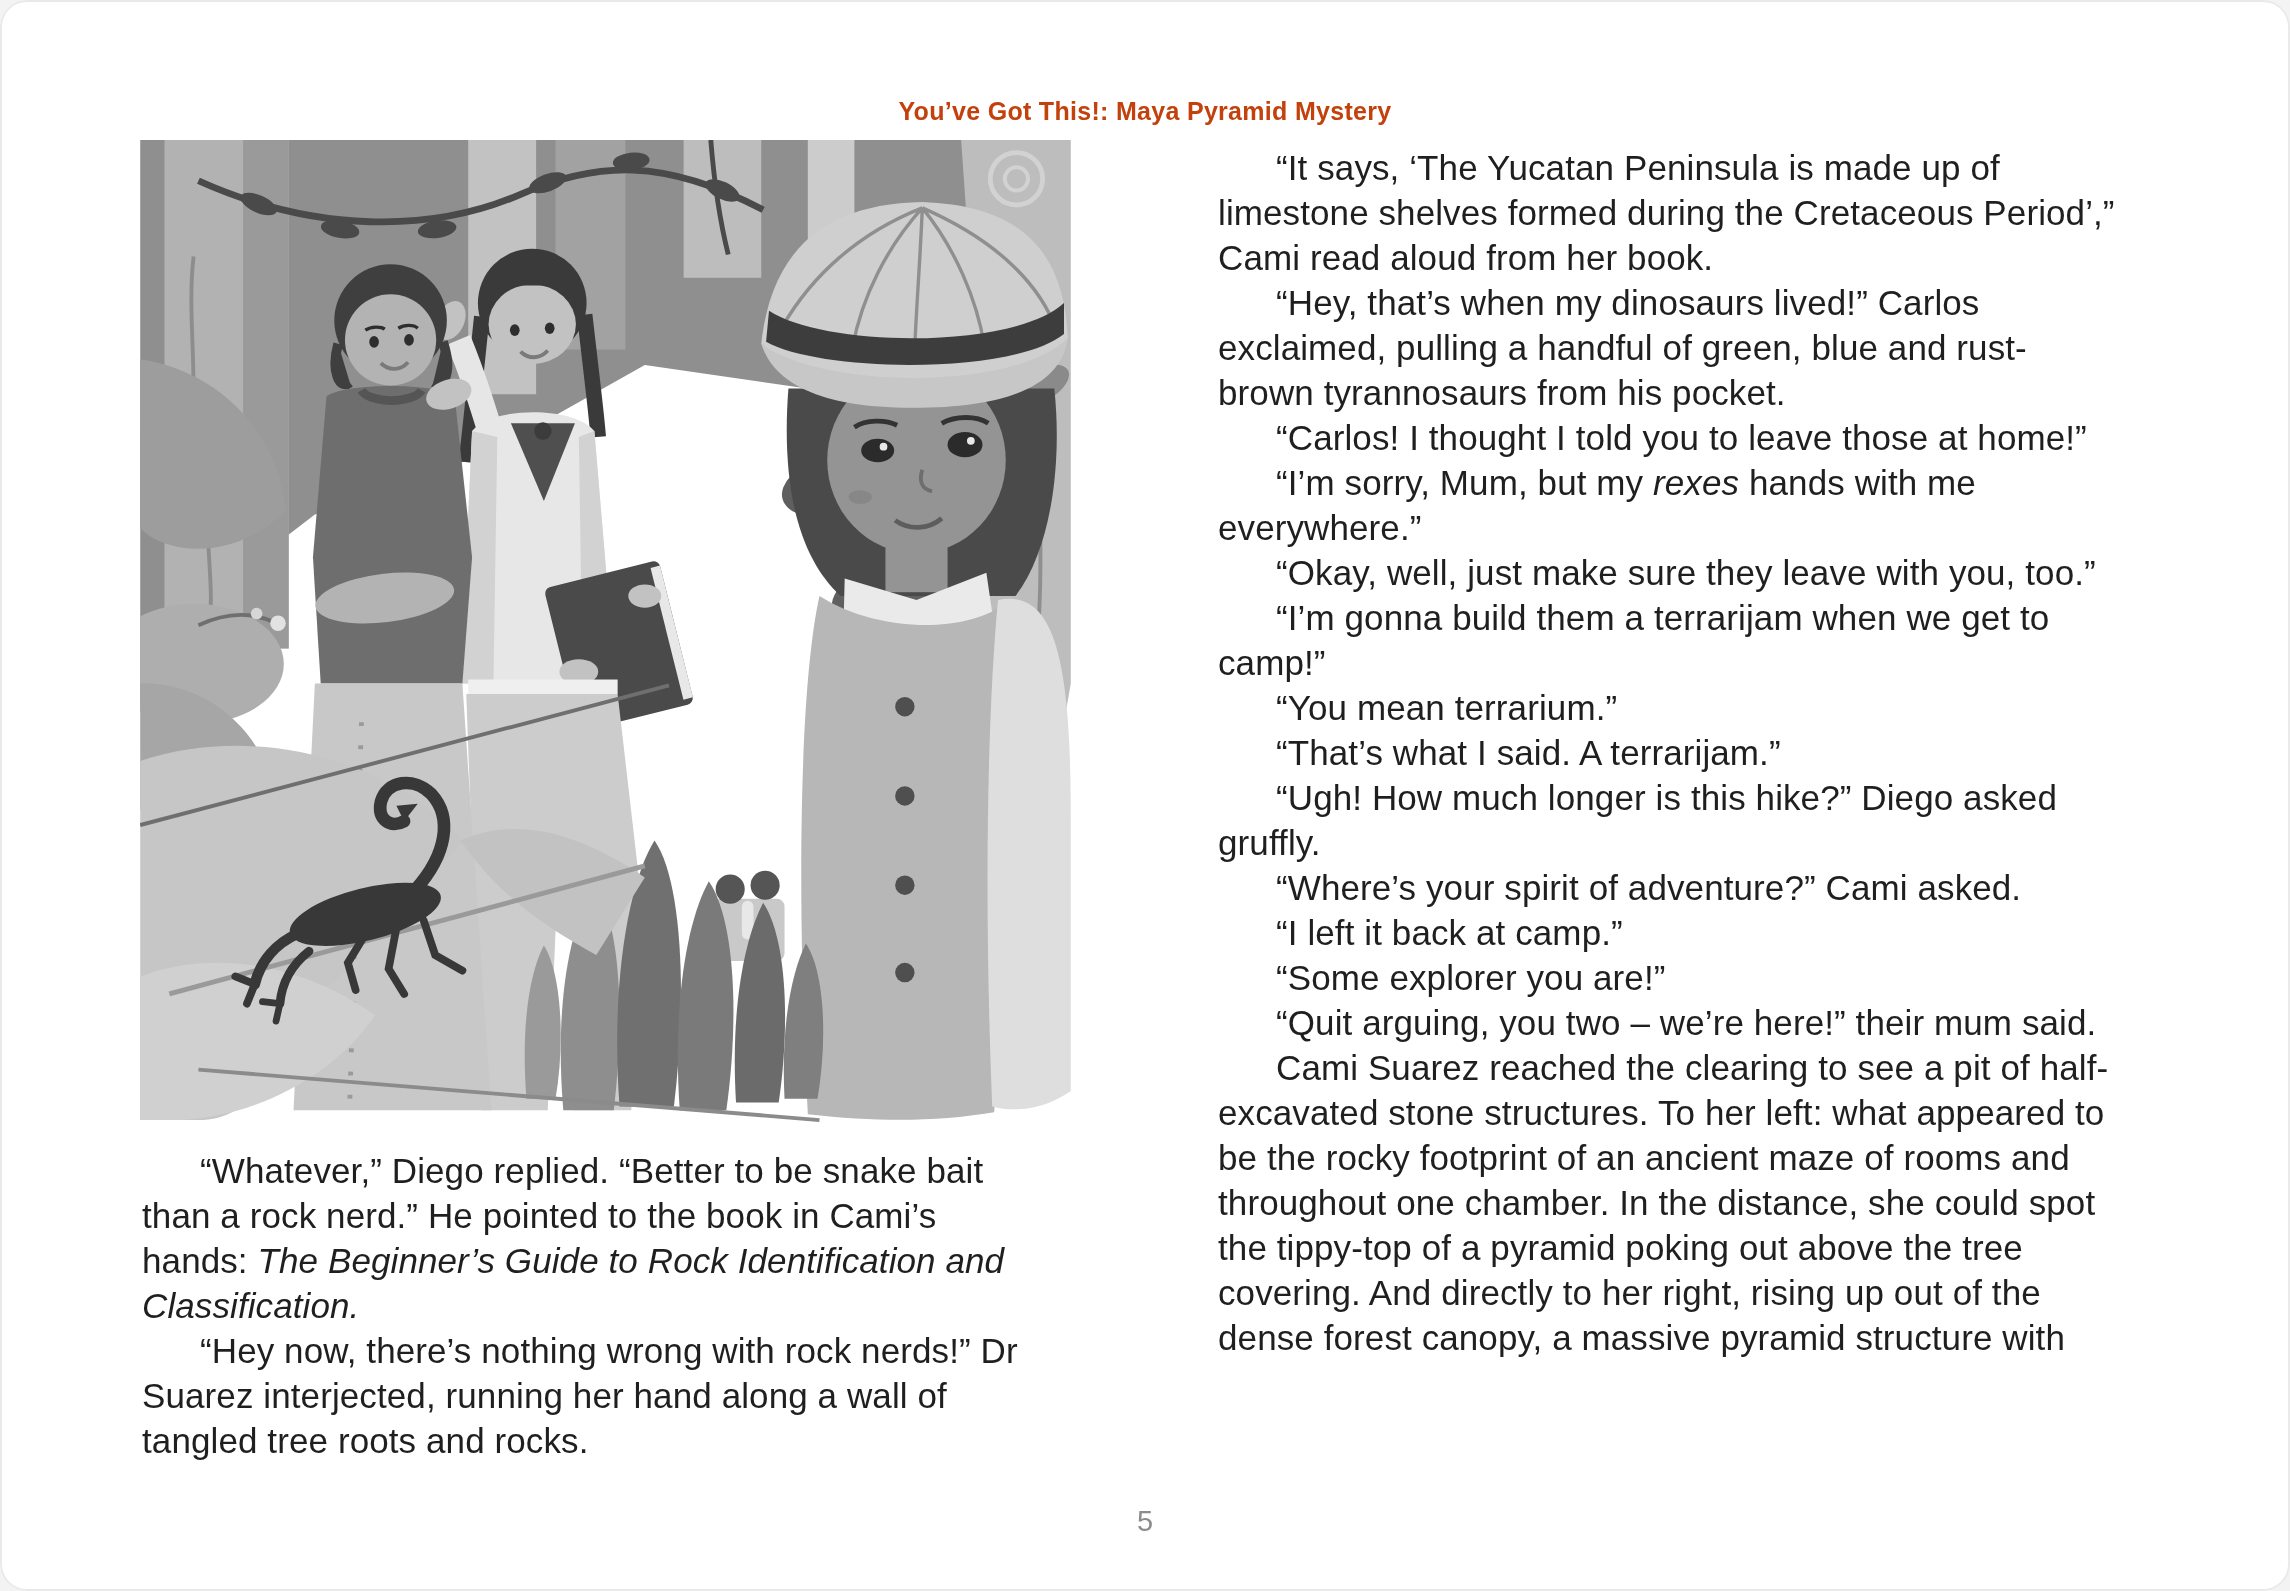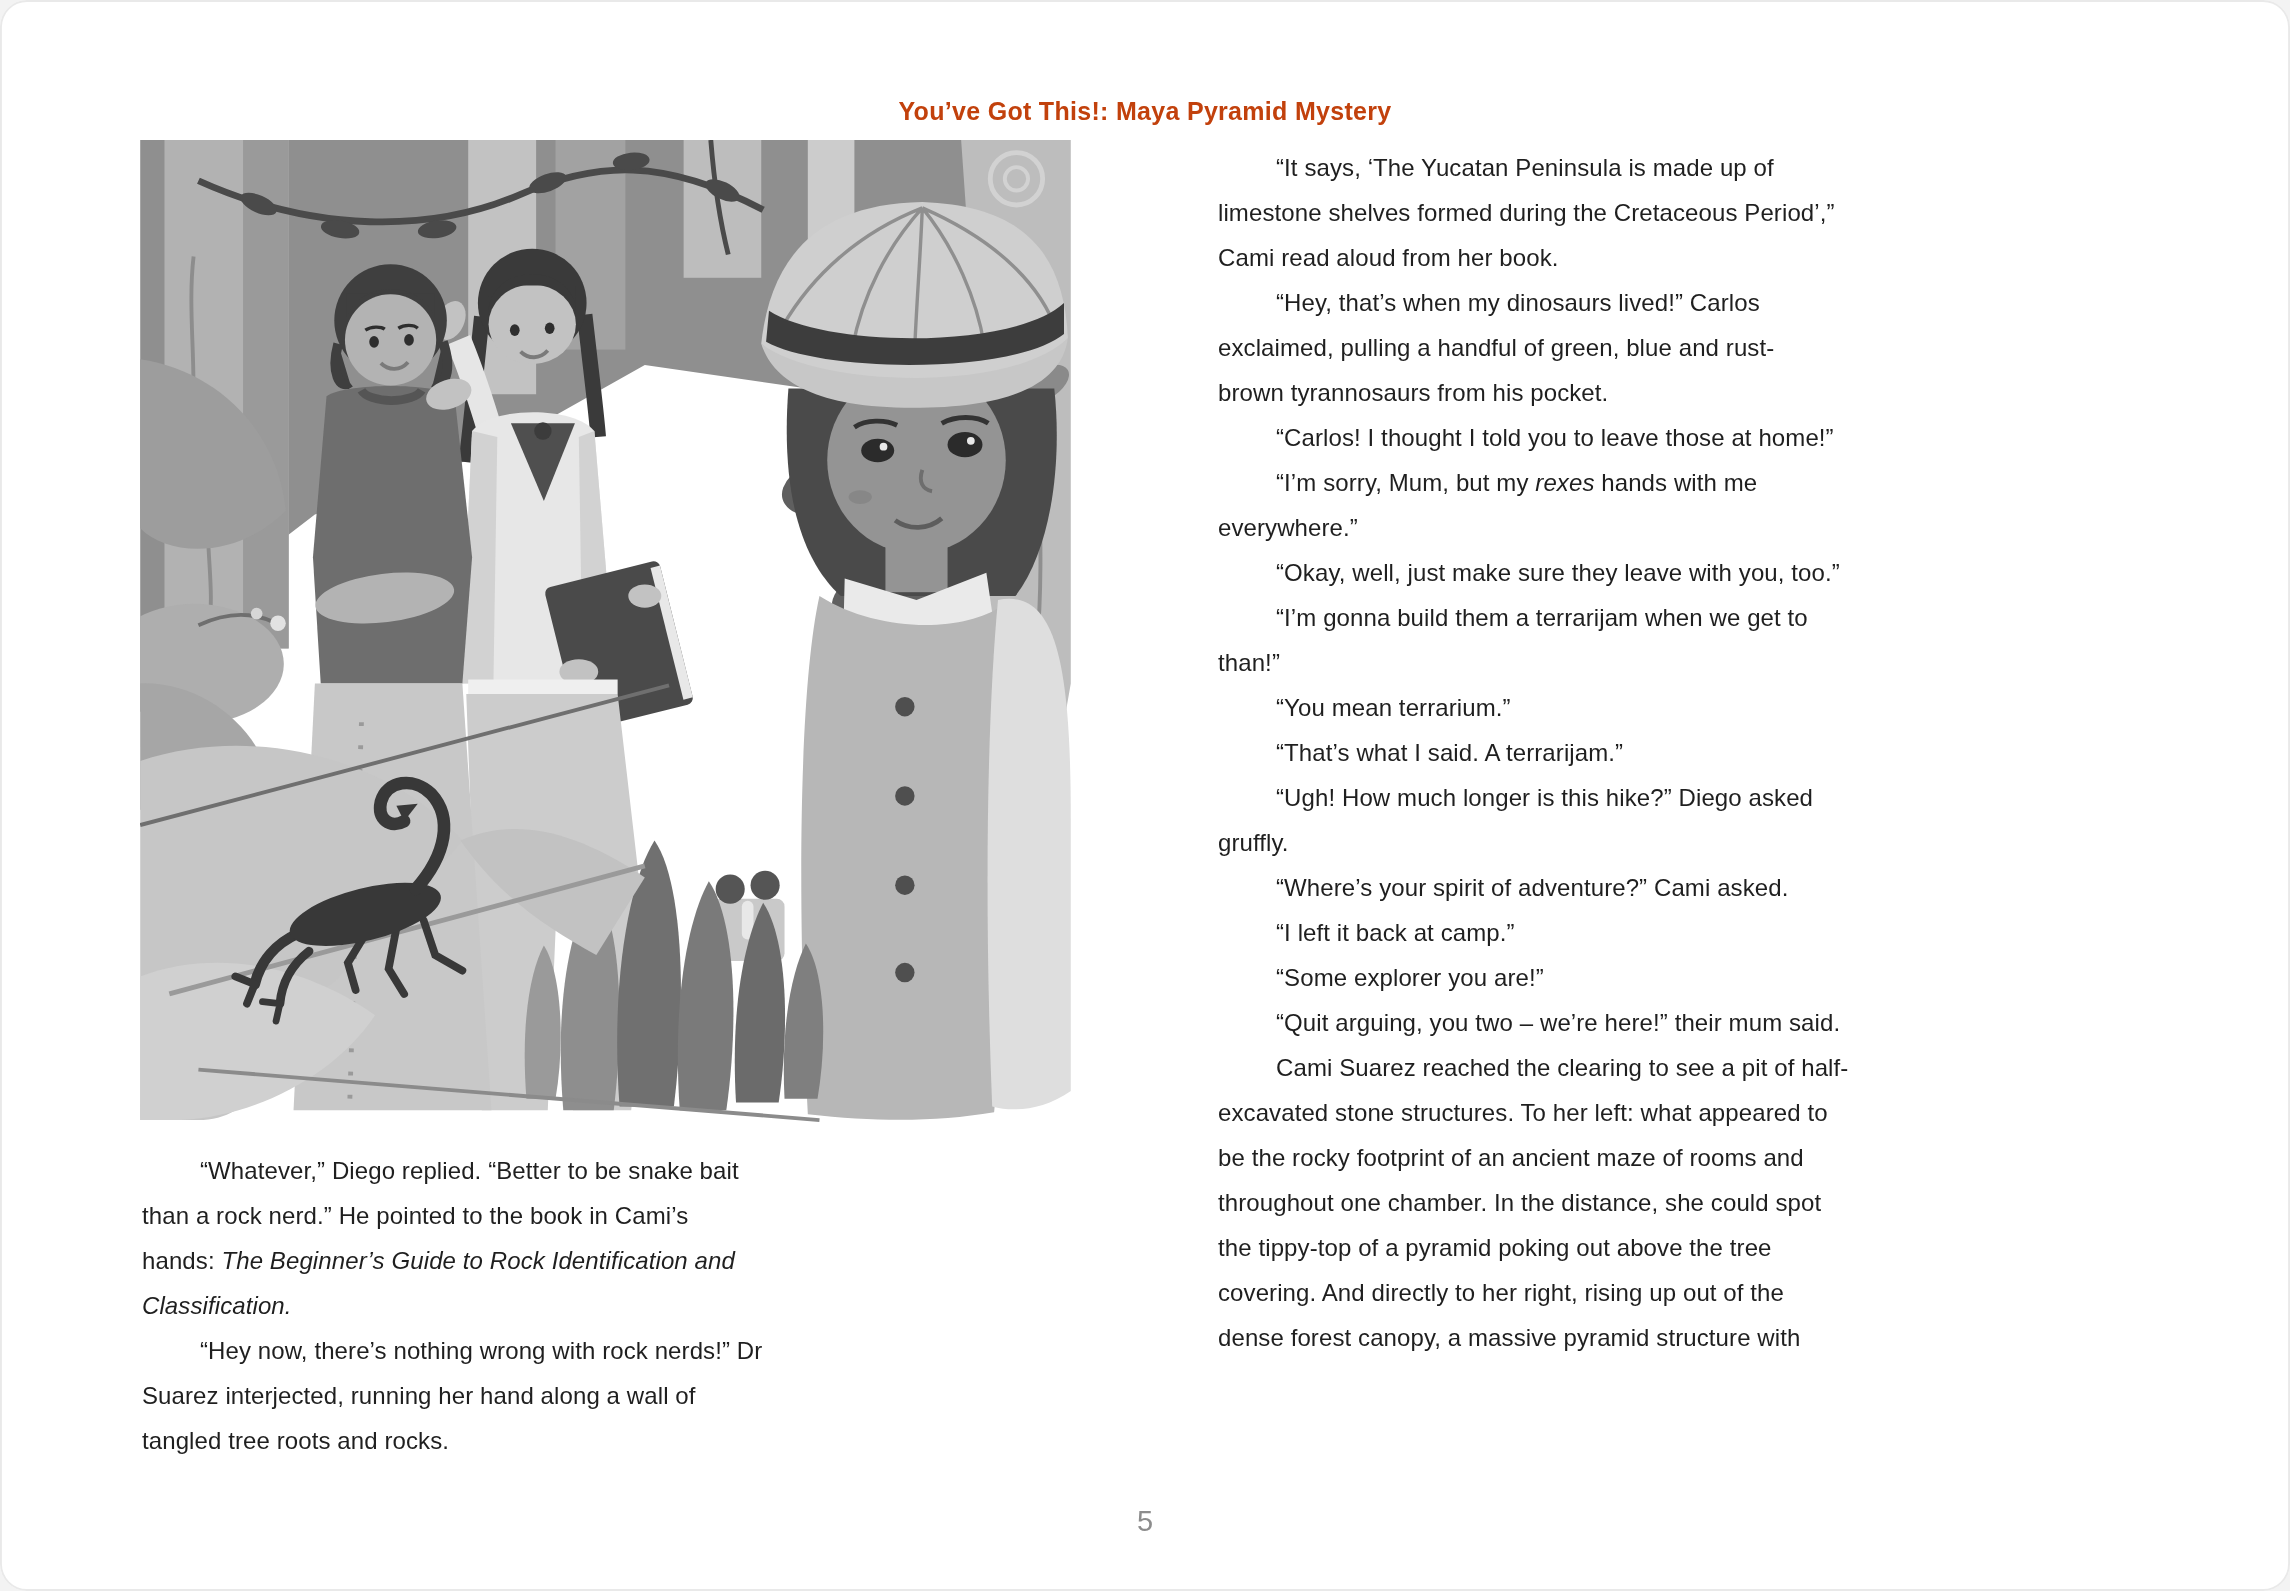--- a/index.html
+++ b/index.html
@@ -16,21 +16,21 @@
     position:absolute;top:97px;left:0;width:2290px;
     text-align:center;
     font-size:25px;font-weight:bold;
     color:#c2410c;letter-spacing:0.3px;
   }
   .illustration{
     position:absolute;left:140px;top:140px;width:931px;height:982px;
   }
   .text-col{
     position:absolute;
-    font-size:24px;line-height:45px;color:#1f1f1f;
+    font-size:35px;line-height:45px;color:#1f1f1f;
     letter-spacing:0.1px;
   }
   #left-col{left:142px;top:1148px;width:970px;}
   #right-col{left:1218px;top:145px;width:970px;}
   .line{white-space:nowrap;height:45px;}
   .line.indent{padding-left:58px;}
   .it{font-style:italic;margin-top:8px;}
   .page-number{
     position:absolute;top:1505px;left:0;width:2290px;
     text-align:center;font-size:29px;color:#8c8c8c;
@@ -225,21 +225,21 @@
       <div class="line"><span>limestone shelves formed during the Cretaceous Period’,”</span></div>
       <div class="line"><span>Cami read aloud from her book.</span></div>
       <div class="line indent"><span>“Hey, that’s when my dinosaurs lived!” Carlos</span></div>
       <div class="line"><span>exclaimed, pulling a handful of green, blue and rust-</span></div>
       <div class="line"><span>brown tyrannosaurs from his pocket.</span></div>
       <div class="line indent"><span>“Carlos! I thought I told you to leave those at home!”</span></div>
       <div class="line indent"><span>“I’m sorry, Mum, but my </span><span class="it">rexes</span><span> hands with me</span></div>
       <div class="line"><span>everywhere.”</span></div>
       <div class="line indent"><span>“Okay, well, just make sure they leave with you, too.”</span></div>
       <div class="line indent"><span>“I’m gonna build them a terrarijam when we get to</span></div>
-      <div class="line"><span>than!”</span></div>
+      <div class="line"><span>camp!”</span></div>
       <div class="line indent"><span>“You mean terrarium.”</span></div>
       <div class="line indent"><span>“That’s what I said. A terrarijam.”</span></div>
       <div class="line indent"><span>“Ugh! How much longer is this hike?” Diego asked</span></div>
       <div class="line"><span>gruffly.</span></div>
       <div class="line indent"><span>“Where’s your spirit of adventure?” Cami asked.</span></div>
       <div class="line indent"><span>“I left it back at camp.”</span></div>
       <div class="line indent"><span>“Some explorer you are!”</span></div>
       <div class="line indent"><span>“Quit arguing, you two – we’re here!” their mum said.</span></div>
       <div class="line indent"><span>Cami Suarez reached the clearing to see a pit of half-</span></div>
       <div class="line"><span>excavated stone structures. To her left: what appeared to</span></div>

